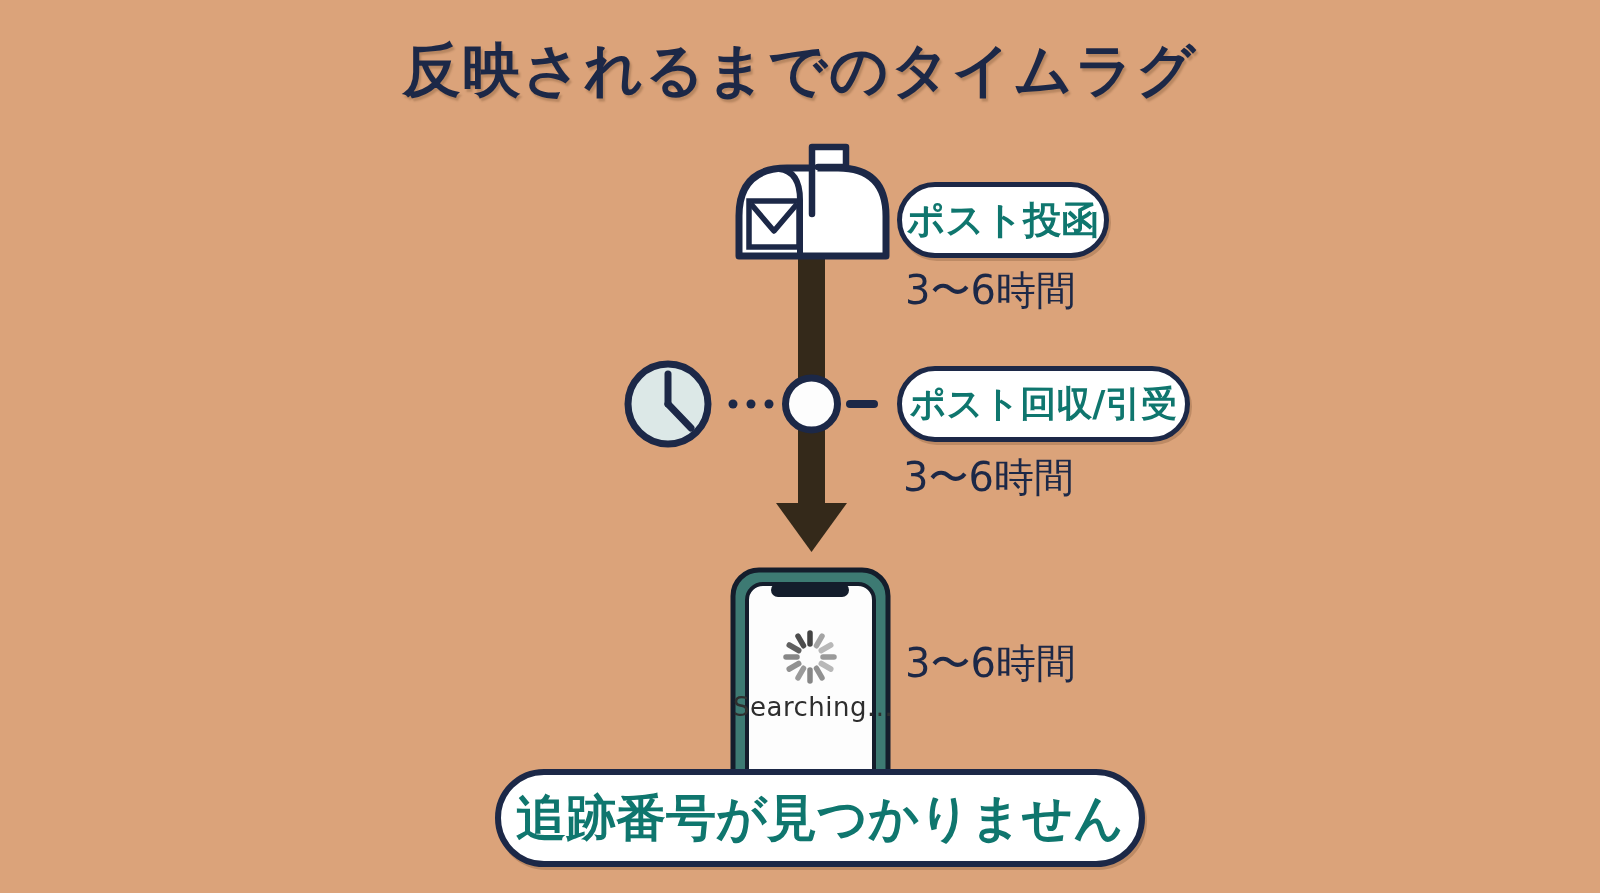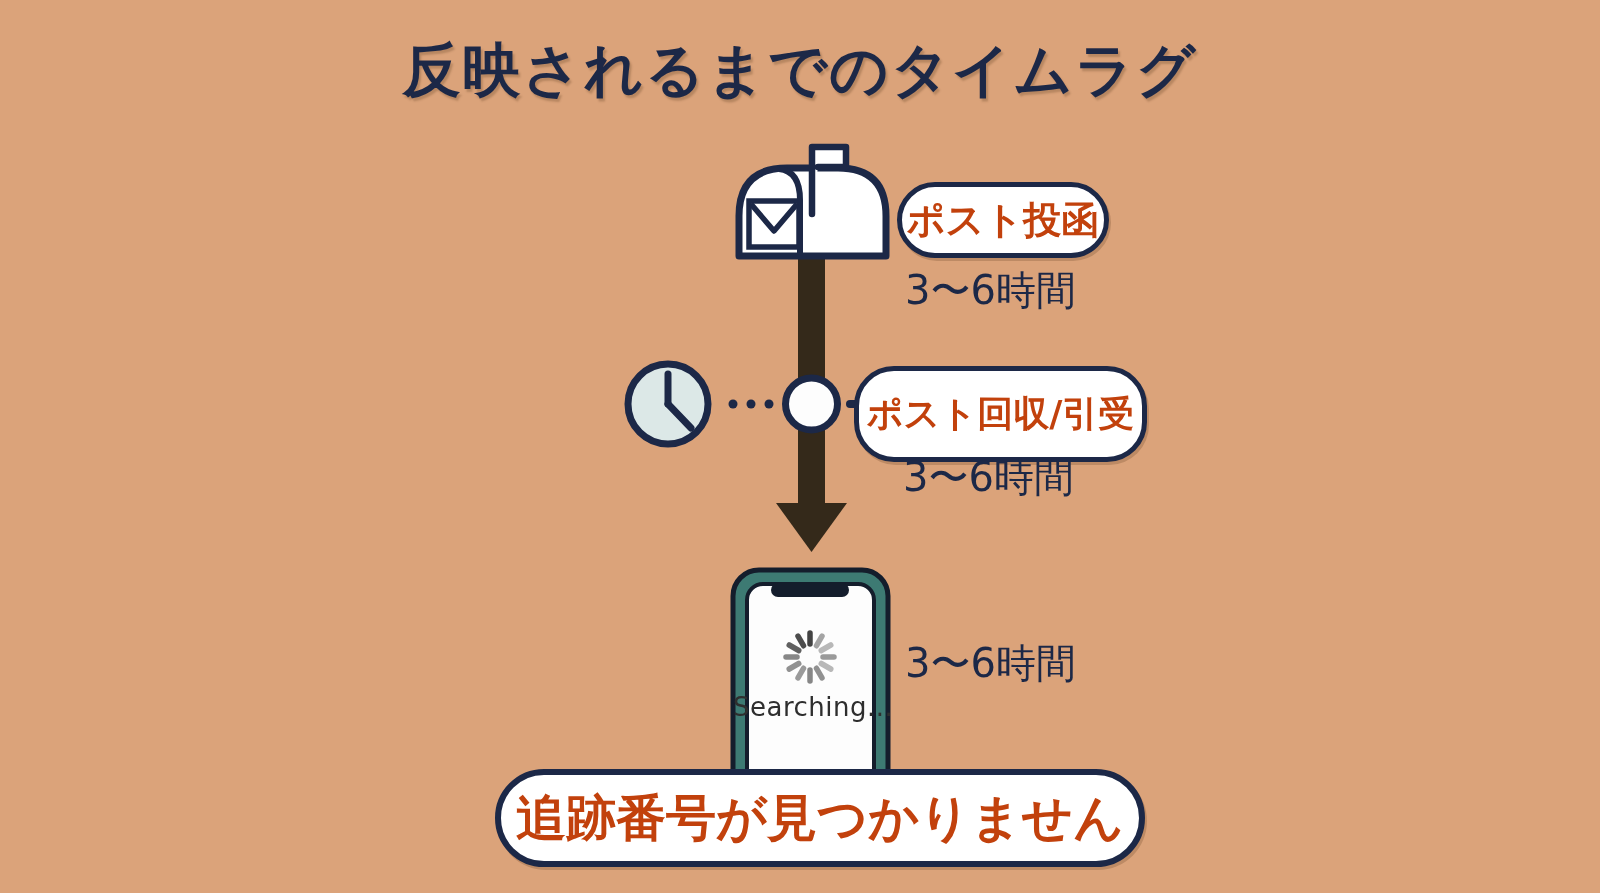--- a/index.html
+++ b/index.html
@@ -12,26 +12,26 @@
     position:absolute; top:32px; left:0; width:100%;
     text-align:center; font-size:58px; font-weight:bold;
     color:#1c2847; letter-spacing:2px;
     text-shadow:2px 3px 2px rgba(80,50,25,0.25);
   }
   .gfx { position:absolute; inset:0; z-index:1; }
   .pill {
     position:absolute; box-sizing:border-box;
     background:#ffffff; border:5px solid #1c2847; border-radius:40px;
     display:flex; align-items:center; justify-content:center;
-    color:#c2410c; font-weight:bold; z-index:2;
+    color:#0f766e; font-weight:bold; z-index:2;
     box-shadow:2px 3px 0 rgba(80,50,25,0.22);
     white-space:nowrap;
   }
   .pill-1 { left:897px;  top:182px; width:212px; height:76px; font-size:38px; }
-  .pill-2 { left:854px;  top:366px; width:293px; height:96px; font-size:36px; }
+  .pill-2 { left:897px;  top:366px; width:293px; height:76px; font-size:36px; }
   .pill-3 { left:900px;  top:554px; width:300px; height:74px; font-size:36px; }
   .footer-pill {
     left:495px; top:769px; width:650px; height:98px;
     border-width:6px; border-radius:50px; font-size:50px; z-index:5;
   }
   .duration {
     position:absolute; color:#1c2847; font-weight:normal;
     font-size:40px; z-index:2; white-space:nowrap;
   }
   .duration-1 { left:905px; top:263px; }

